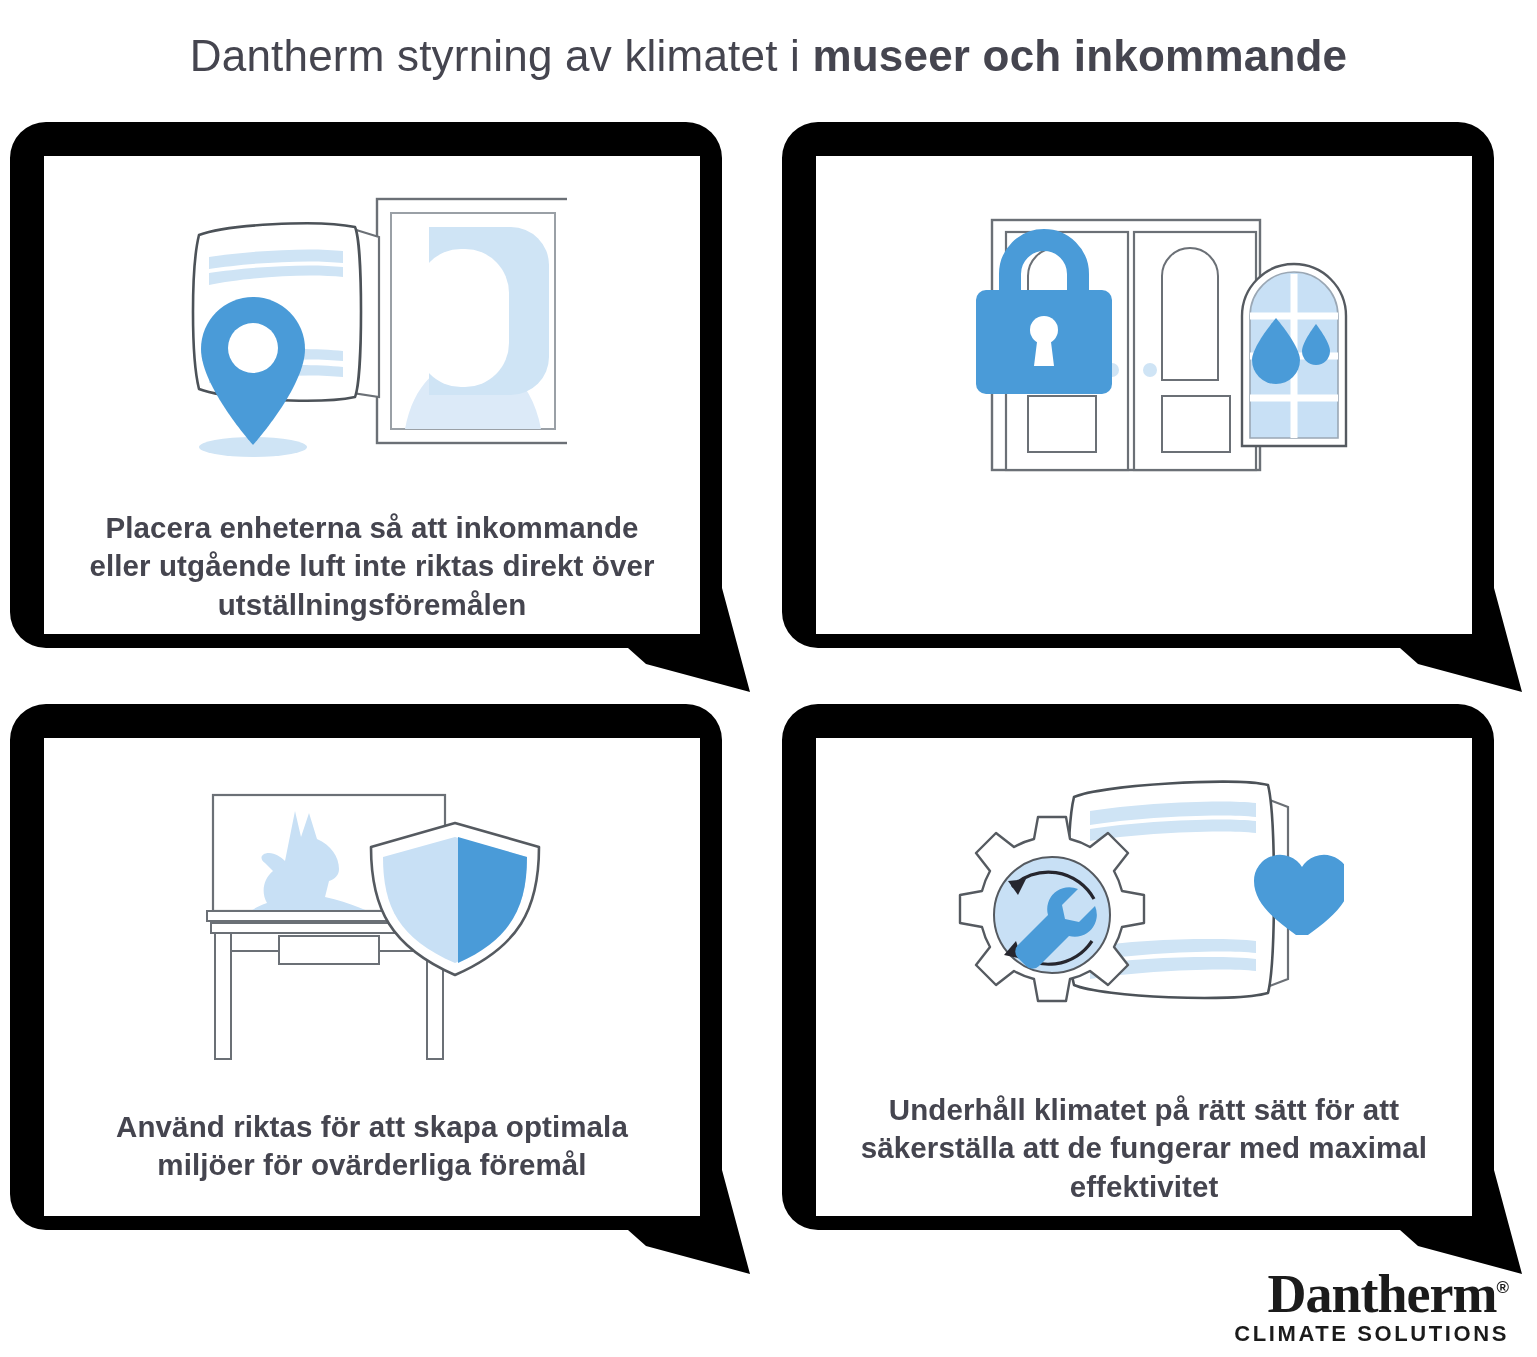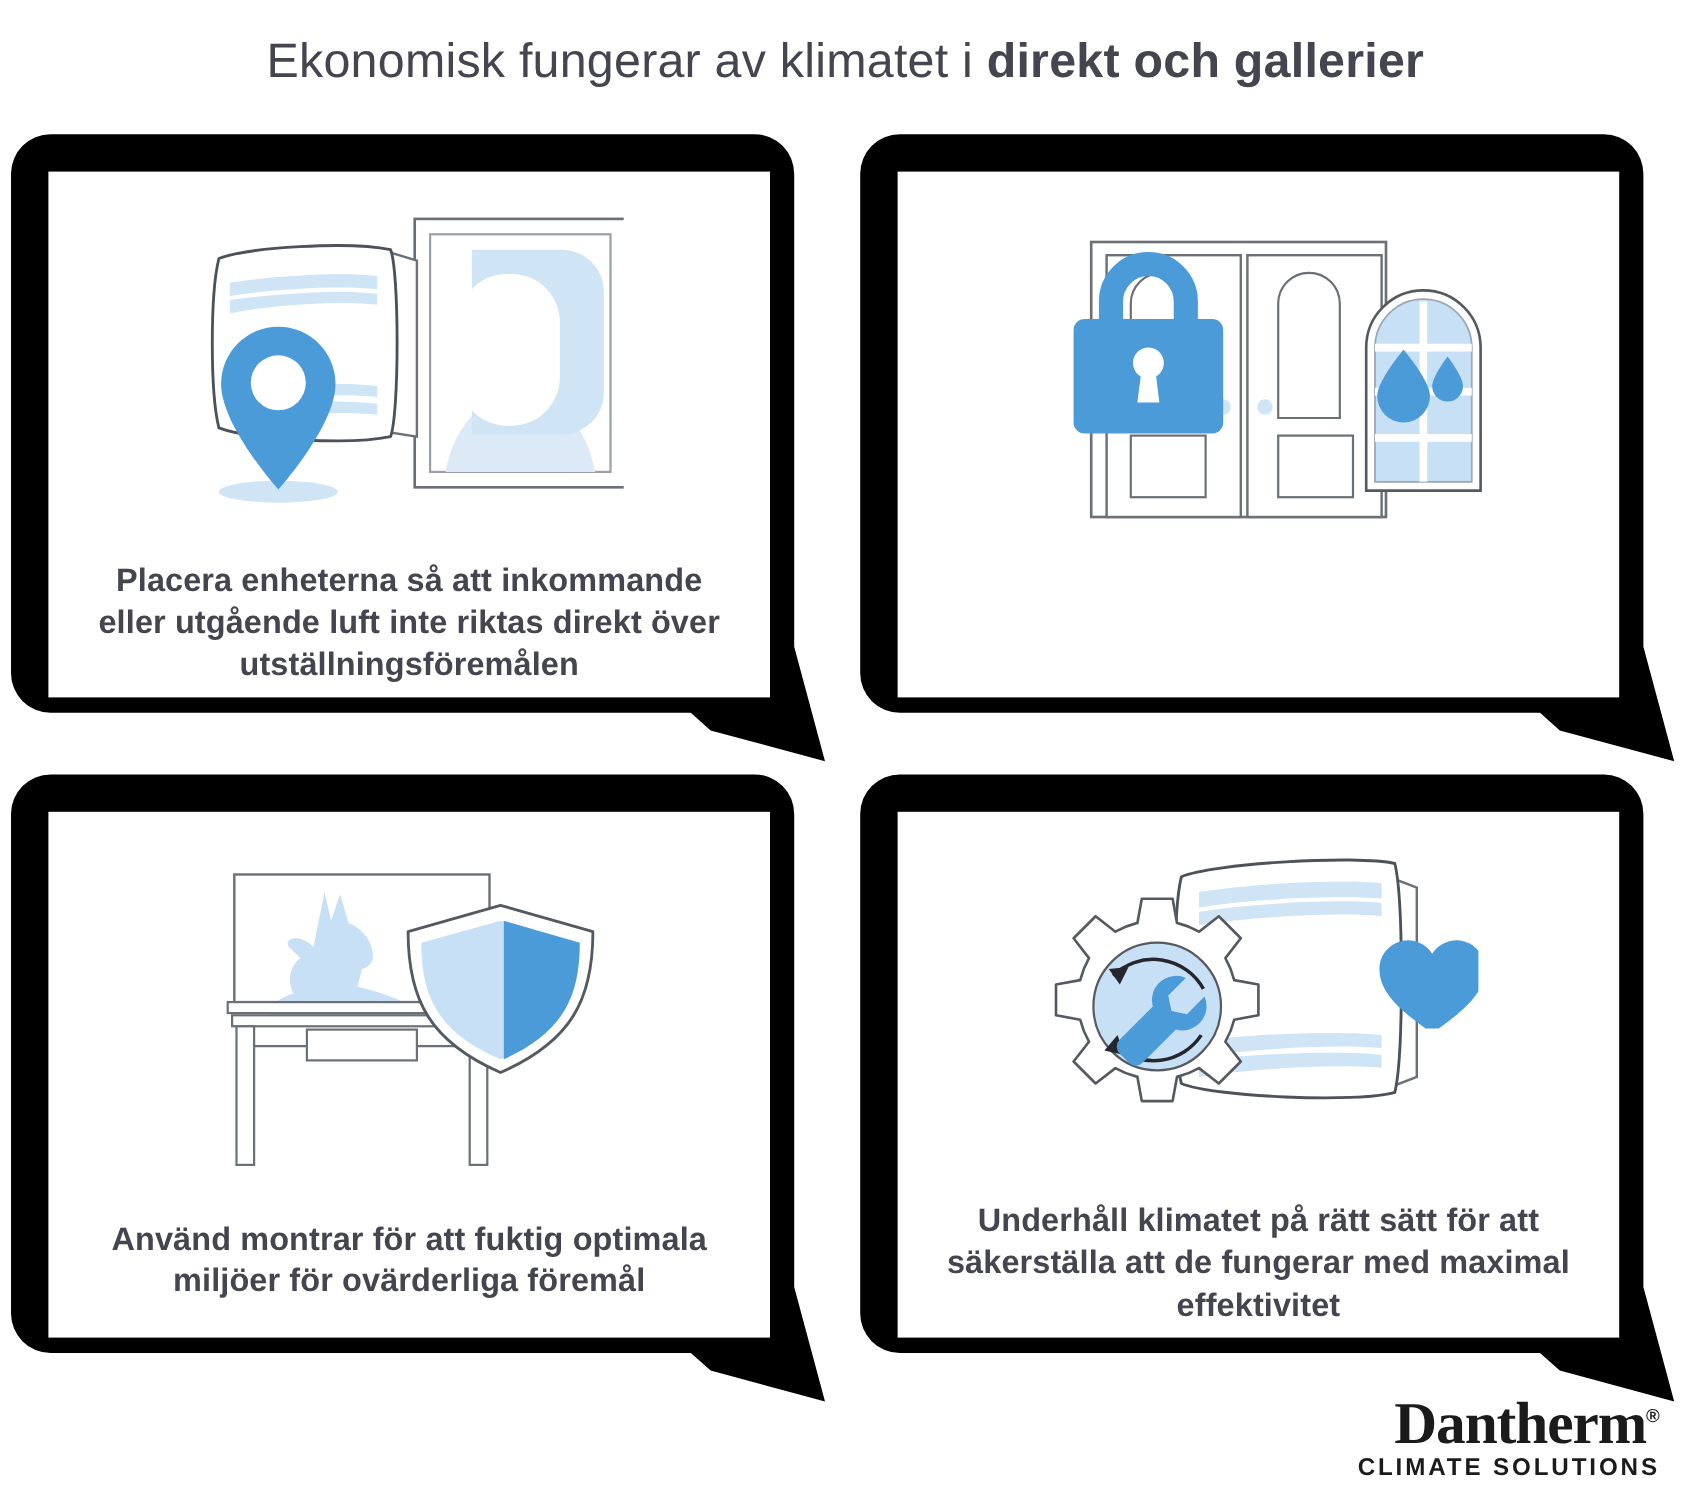--- a/index.html
+++ b/index.html
@@ -116,21 +116,21 @@
     line-height: 1;
     margin-top: 2px;
   }
 </style>
 </head>
 <body>
 
 <div class="page">
 
   <div class="title-bar">
-    <span class="title-light">Ekonomisk fungerar av klimatet i </span><span class="title-bold">direkt och gallerier</span>
+    <span class="title-light">Dantherm styrning av klimatet i </span><span class="title-bold">museer och inkommande</span>
   </div>
 
   <div class="grid">
 
     <div class="card c1">
       <svg class="card-frame" viewBox="0 0 756 578">
         <path d="M40,4 H680 A36,36 0 0 1 716,40 V470
                  L744,574 L640,546 L622,530
                  H40 A36,36 0 0 1 4,494 V40
                  A36,36 0 0 1 40,4 Z" fill="#000"></path>
@@ -239,21 +239,21 @@
 
             <line x1="44" y1="170" x2="240" y2="170" stroke="#6b7076" stroke-width="2"></line>
 
             <rect x="92" y="155" width="100" height="28" fill="#fff" stroke="#6b7076" stroke-width="2"></rect>
 
             <path d="M268,42 L352,66 C352,128 332,166 268,194 C204,166 184,128 184,66 Z" fill="#ffffff" stroke="#555a60" stroke-width="2.6" stroke-linejoin="round"></path>
             <path d="M268,56 L340,76 C340,126 324,158 268,182 C212,158 196,126 196,76 Z" fill="#c8e0f5"></path>
             <path d="M271,56 L340,76 C340,126 324,158 271,182 Z" fill="#4a9bd8"></path>
           </svg>
         </div>
-        <div class="card-caption">Använd montrar för att fuktig optimala miljöer för ovärderliga föremål</div>
+        <div class="card-caption">Använd riktas för att skapa optimala miljöer för ovärderliga föremål</div>
       </div>
     </div>
 
     <div class="card c4">
       <svg class="card-frame" viewBox="0 0 756 578">
         <path d="M40,4 H680 A36,36 0 0 1 716,40 V470
                  L744,574 L640,546 L622,530
                  H40 A36,36 0 0 1 4,494 V40
                  A36,36 0 0 1 4,494 V40
                  A36,36 0 0 1 40,4 Z" fill="#000"></path>

